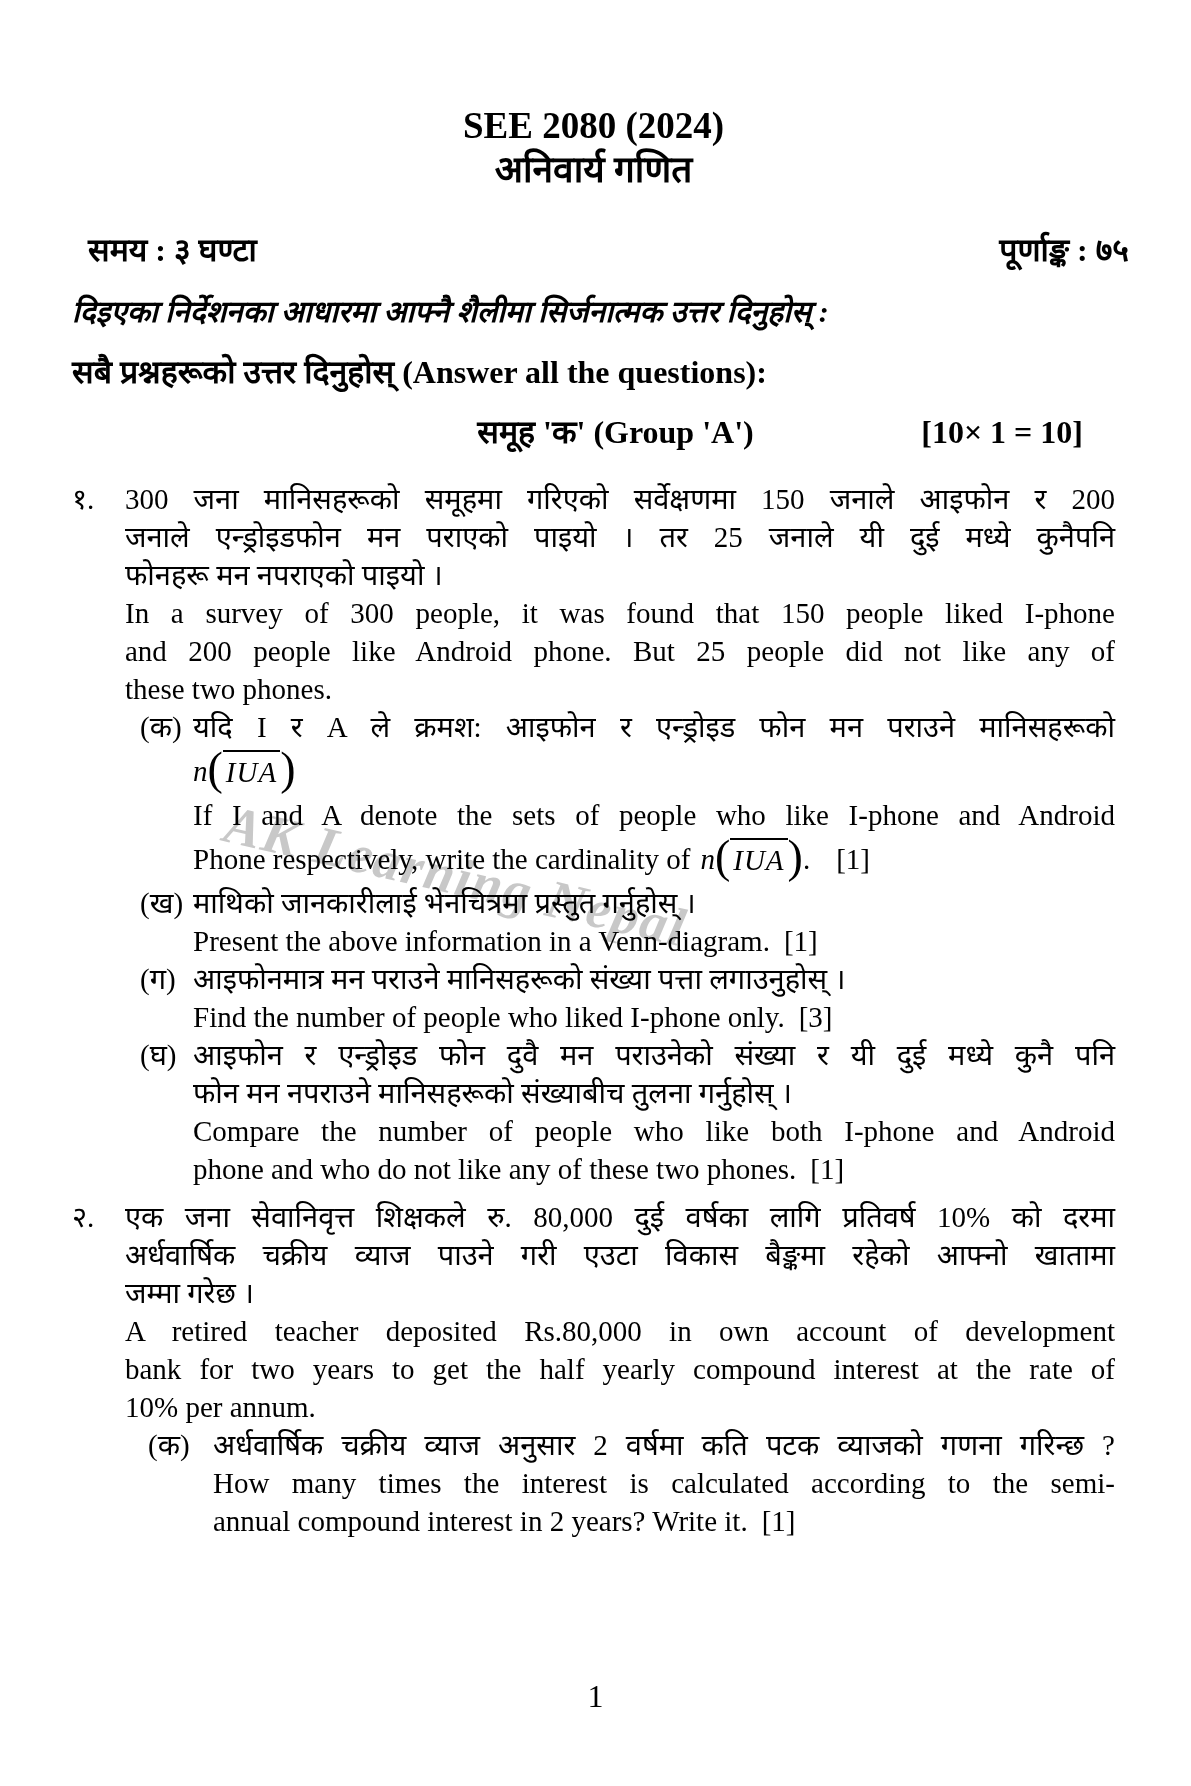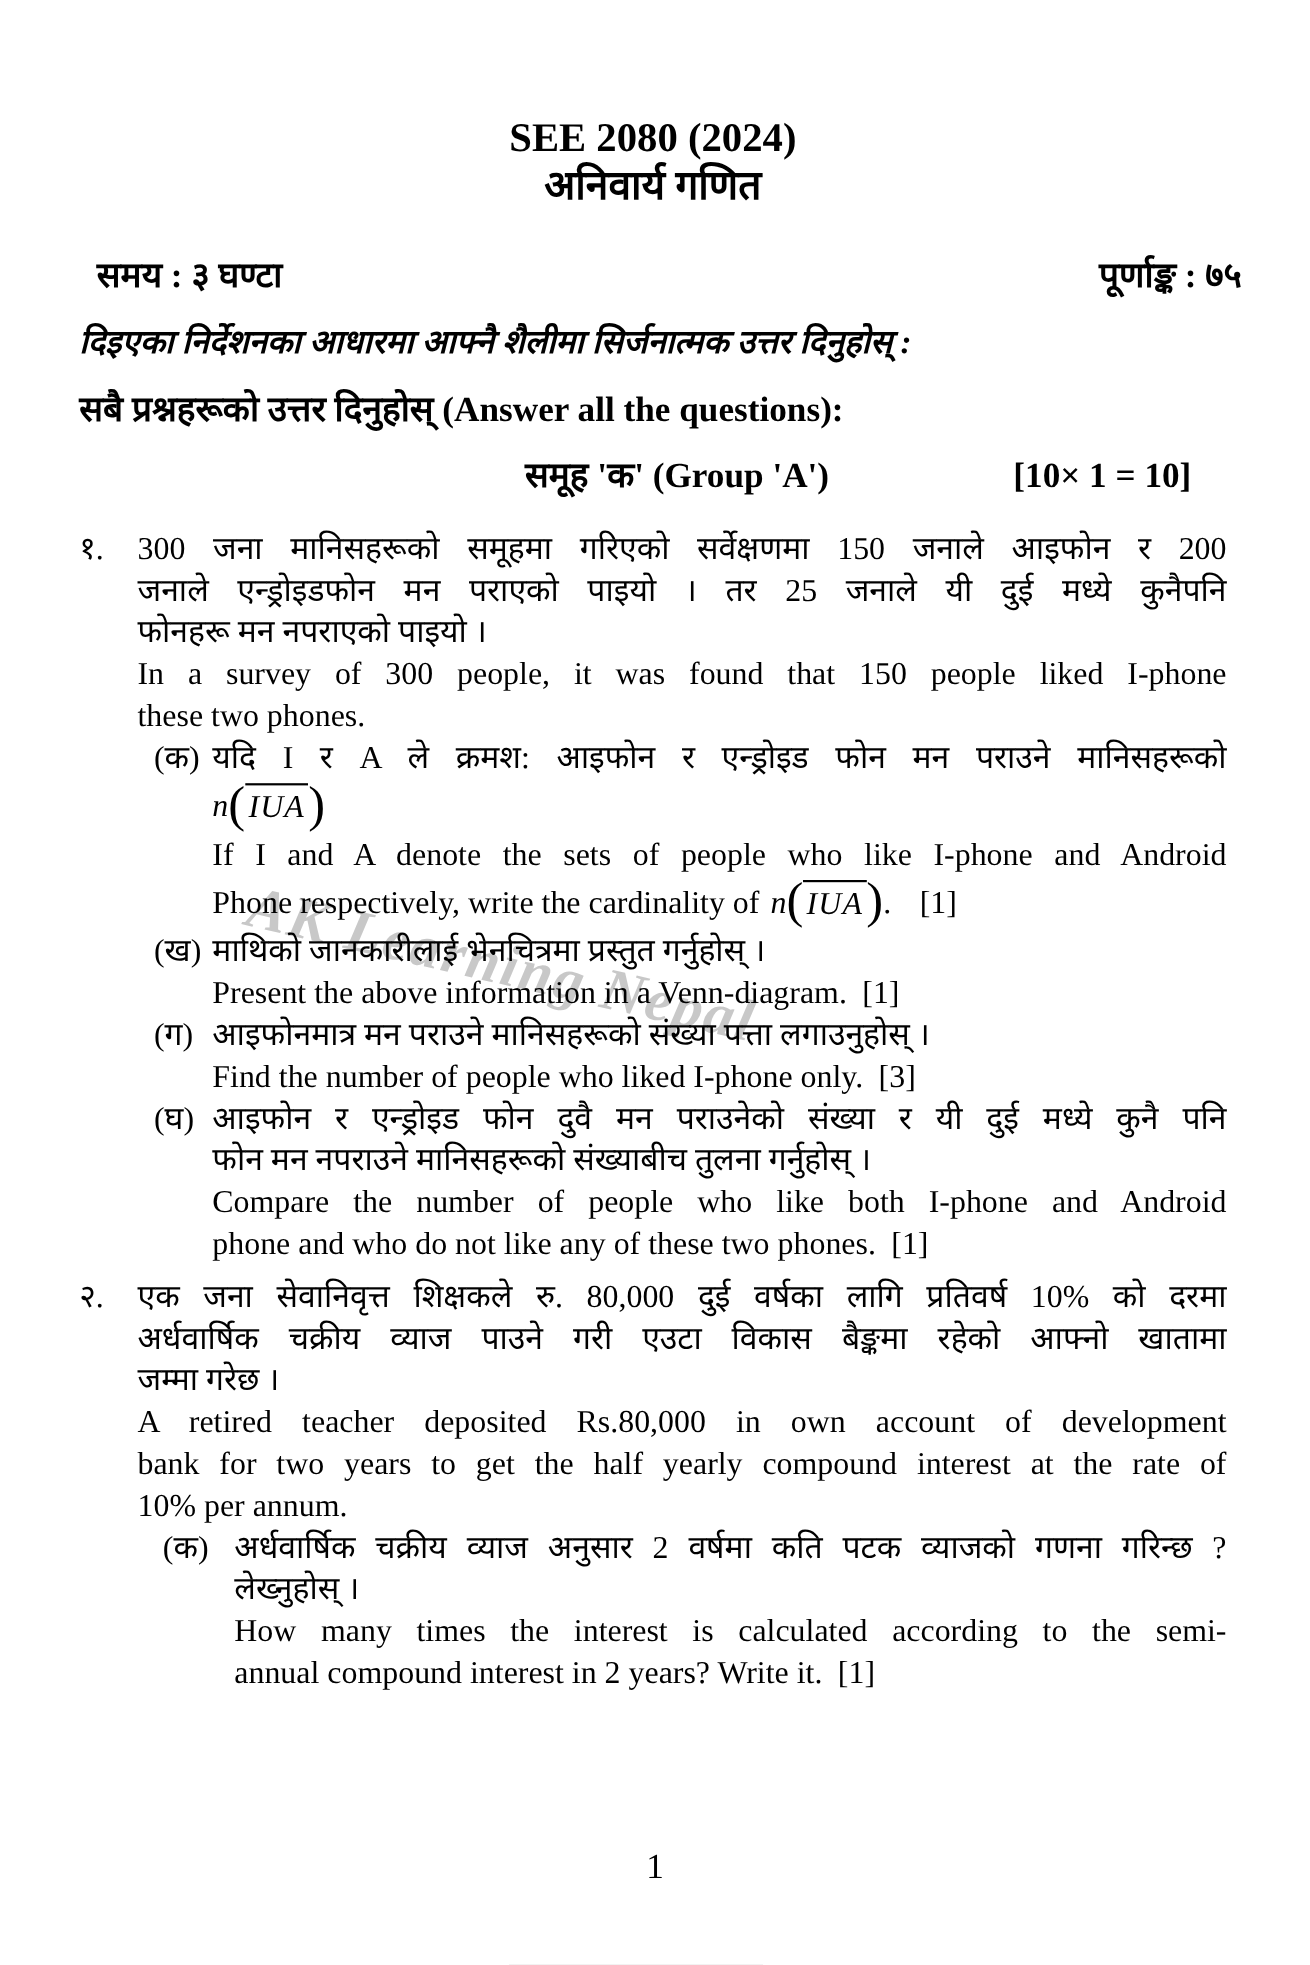--- a/index.html
+++ b/index.html
@@ -86,20 +86,21 @@
     </div>
 
     <div class="question">
       <div class="qrow">
         <span class="qnum">१.</span>
         <div class="qbody">
           <div class="line just">300 जना मानिसहरूको समूहमा गरिएको सर्वेक्षणमा 150 जनाले आइफोन र 200</div>
           <div class="line just">जनाले एन्ड्रोइडफोन मन पराएको पाइयो । तर 25 जनाले यी दुई मध्ये कुनैपनि</div>
           <div class="line">फोनहरू मन नपराएको पाइयो ।</div>
           <div class="line just">In a survey of 300 people, it was found that 150 people liked I-phone</div>
+          <div class="line just">and 200 people like Android phone. But 25 people did not like any of</div>
           <div class="line">these two phones.</div>
         </div>
       </div>
 
       <div class="subs-q1">
 
         <div class="sub">
           <span class="slabel">(क)</span>
           <div class="sbody">
             <div class="line just">यदि I र A ले क्रमश: आइफोन र एन्ड्रोइड फोन मन पराउने मानिसहरूको</div>
@@ -179,21 +180,20 @@
           <div class="line just">bank for two years to get the half yearly compound interest at the rate of</div>
           <div class="line">10% per annum.</div>
         </div>
       </div>
 
       <div class="subs-q2">
         <div class="sub">
           <span class="slabel">(क)</span>
           <div class="sbody">
             <div class="line just">अर्धवार्षिक चक्रीय व्याज अनुसार 2 वर्षमा कति पटक व्याजको गणना गरिन्छ ?</div>
-            <div class="line">लेख्नुहोस् ।</div>
             <div class="line just">How many times the interest is calculated according to the semi-</div>
             <div class="line mrow">
               <span>annual compound interest in 2 years? Write it.</span>
               <span class="marks">[1]</span>
             </div>
           </div>
         </div>
       </div>
     </div>
 

